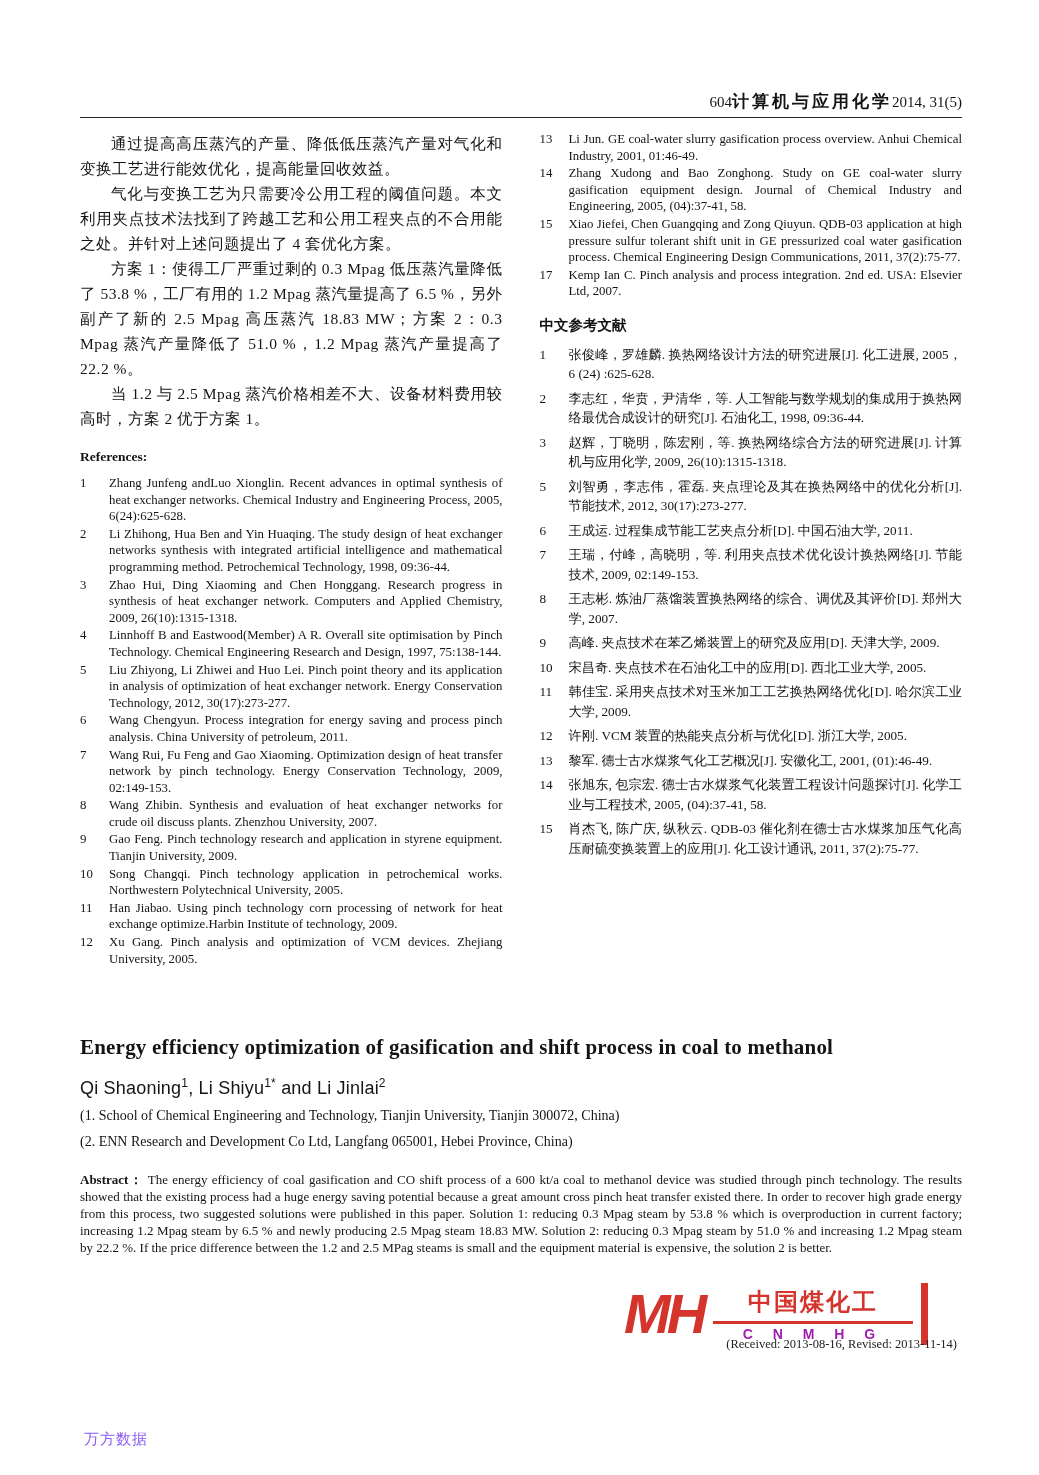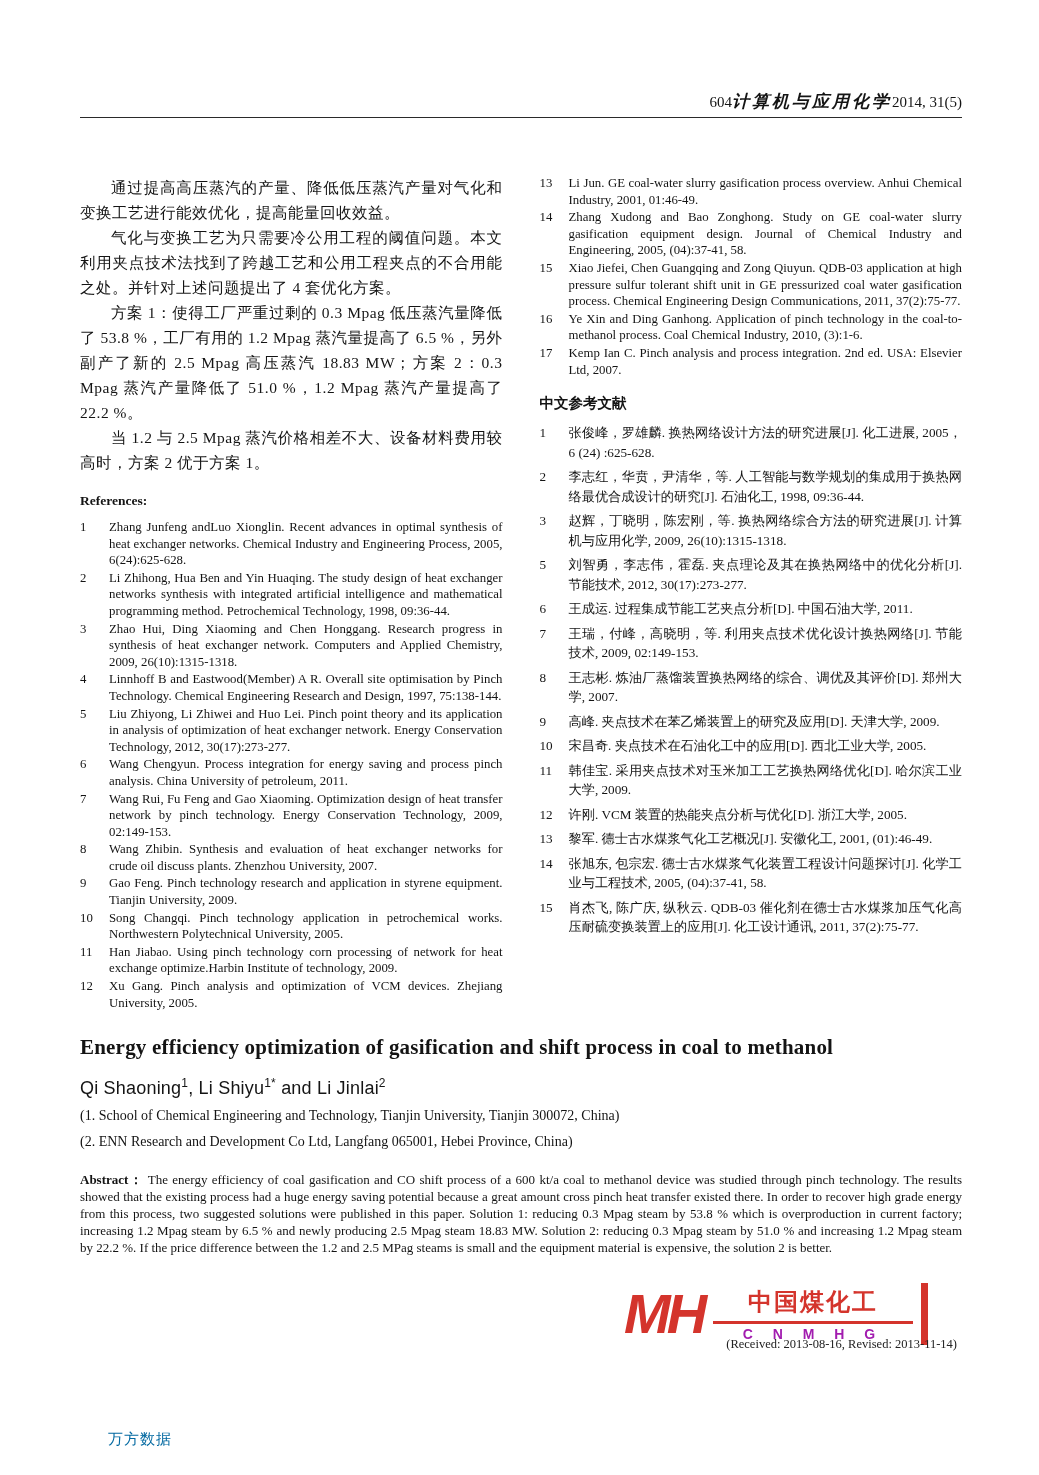--- a/index.html
+++ b/index.html
@@ -8,26 +8,26 @@
   .page {
     position:relative; width:1039px; height:1475px; background:#ffffff;
     margin:0 auto; overflow:hidden;
   }
   
   .page-header {
     position:absolute; top:90px; left:80px; width:882px;
     display:flex; justify-content:flex-end; align-items:baseline;
     font-size:15px;
   }
-  .journal-name { font-style:italic; font-weight:bold; font-size:17px; letter-spacing:3px; }
+  .journal-name { font-weight:bold; font-size:17px; letter-spacing:3px; }
   .header-rule { position:absolute; top:117px; left:80px; width:882px; border:none; border-top:1.5px solid #2a2a2a; }
 
   
   .columns { position:absolute; top:131px; left:80px; width:882px; display:flex; gap:37px; }
-  .col { flex:1; min-width:0;margin-top:44px; }
+  .col { flex:1; min-width:0; }
 
   .cn-para {
     font-size:15.5px; line-height:25px; text-align:justify;
     text-indent:2em; letter-spacing:0.5px;
   }
   .refs-heading {
     font-weight:bold; font-size:13.5px; margin:18px 0 10px;
     font-family:"Liberation Serif", serif;
   }
   .refs-heading.cn { font-size:14.5px; margin:16px 0 10px; }
@@ -70,22 +70,22 @@
   .logo-right { flex:1; margin-left:10px; display:flex; flex-direction:column; justify-content:center;text-align:center; }
   .logo-cn-text { font-size:24px; font-weight:bold; letter-spacing:2px; white-space:nowrap; }
   .logo-rule { height:3px; margin:3px 0 2px; }
   .logo-sub-text {
     font-family:"Liberation Sans", sans-serif; font-size:14px; font-weight:bold;
     letter-spacing:8px; color:#a21caf; white-space:nowrap;
   }
   .logo-bar { width:7px; height:62px; margin-left:8px; align-self:center; }
 
   .wanfang-mark {
-    position:absolute; left:84px; top:1430px; font-size:15px; color:#0369a1;
-    font-family:"Liberation Sans", sans-serif; letter-spacing:1px;margin-left:24px;
+    position:absolute; left:84px; top:1430px; font-size:15px; color:#8b5cf6;
+    font-family:"Liberation Sans", sans-serif; letter-spacing:1px;
   }
 </style>
 </head>
 <body>
 
 <div class="page">
 
   <div class="page-header">
     <span>604</span>
     <span class="journal-name">计算机与应用化学</span>
@@ -159,24 +159,20 @@
             <span class="ref-num">13</span>
             <span class="ref-text">Li Jun. GE coal-water slurry gasification process overview. Anhui Chemical Industry, 2001, 01:46-49.</span>
           </div>
           <div class="ref-item">
             <span class="ref-num">14</span>
             <span class="ref-text">Zhang Xudong and Bao Zonghong. Study on GE coal-water slurry gasification equipment design. Journal of Chemical Industry and Engineering, 2005, (04):37-41, 58.</span>
           </div>
           <div class="ref-item">
             <span class="ref-num">15</span>
             <span class="ref-text">Xiao Jiefei, Chen Guangqing and Zong Qiuyun. QDB-03 application at high pressure sulfur tolerant shift unit in GE pressurized coal water gasification process. Chemical Engineering Design Communications, 2011, 37(2):75-77.</span>
-          </div>
-          <div class="ref-item">
-            <span class="ref-num">16</span>
-            <span class="ref-text">Ye Xin and Ding Ganhong. Application of pinch technology in the coal-to-methanol process. Coal Chemical Industry, 2010, (3):1-6.</span>
           </div>
           <div class="ref-item">
             <span class="ref-num">17</span>
             <span class="ref-text">Kemp Ian C. Pinch analysis and process integration. 2nd ed. USA: Elsevier Ltd, 2007.</span>
           </div>
         </div>
       <div class="refs-heading cn">中文参考文献</div>
       <div id="refsCn" class="refs-cn-list">
           <div class="ref-item">
             <span class="ref-num">1</span>

